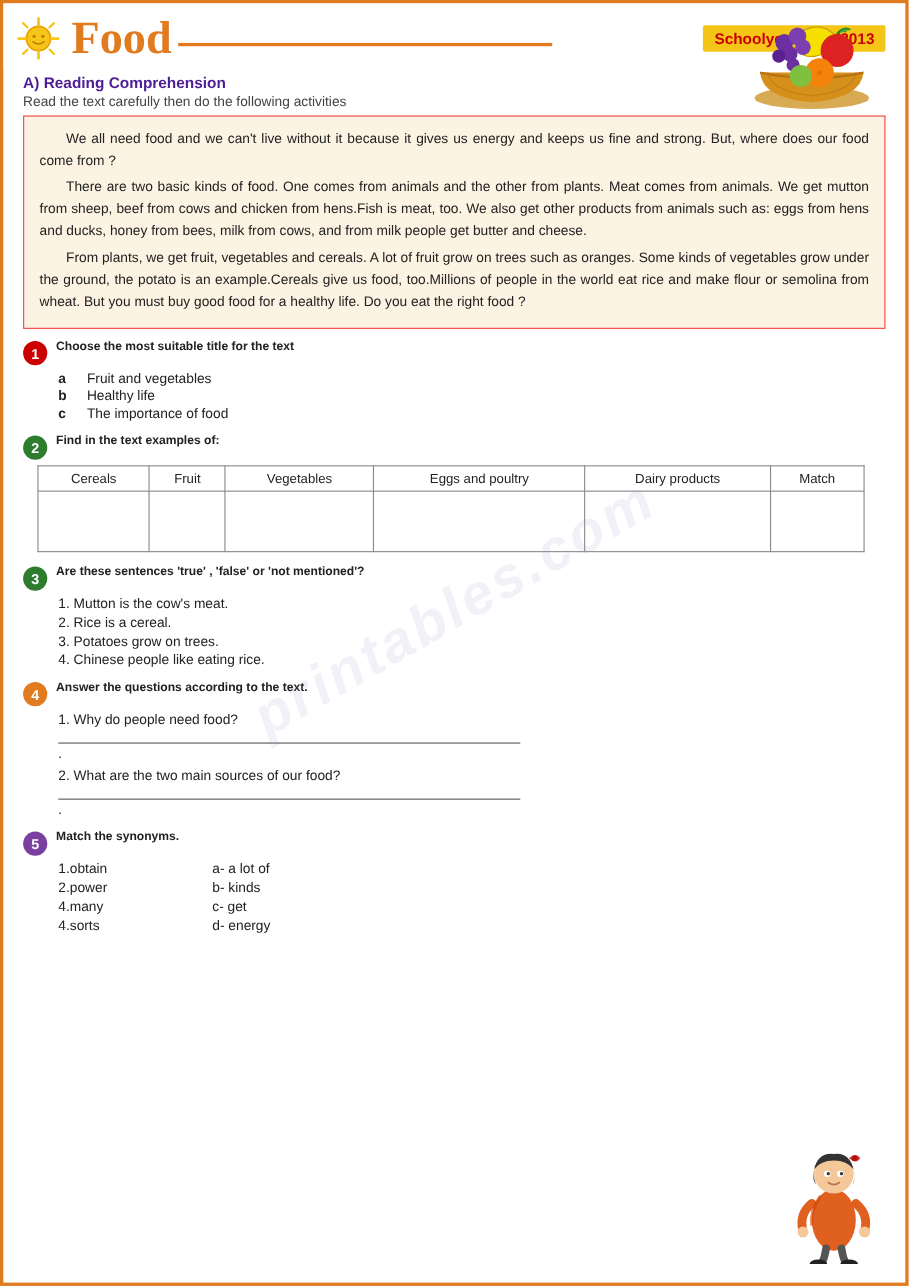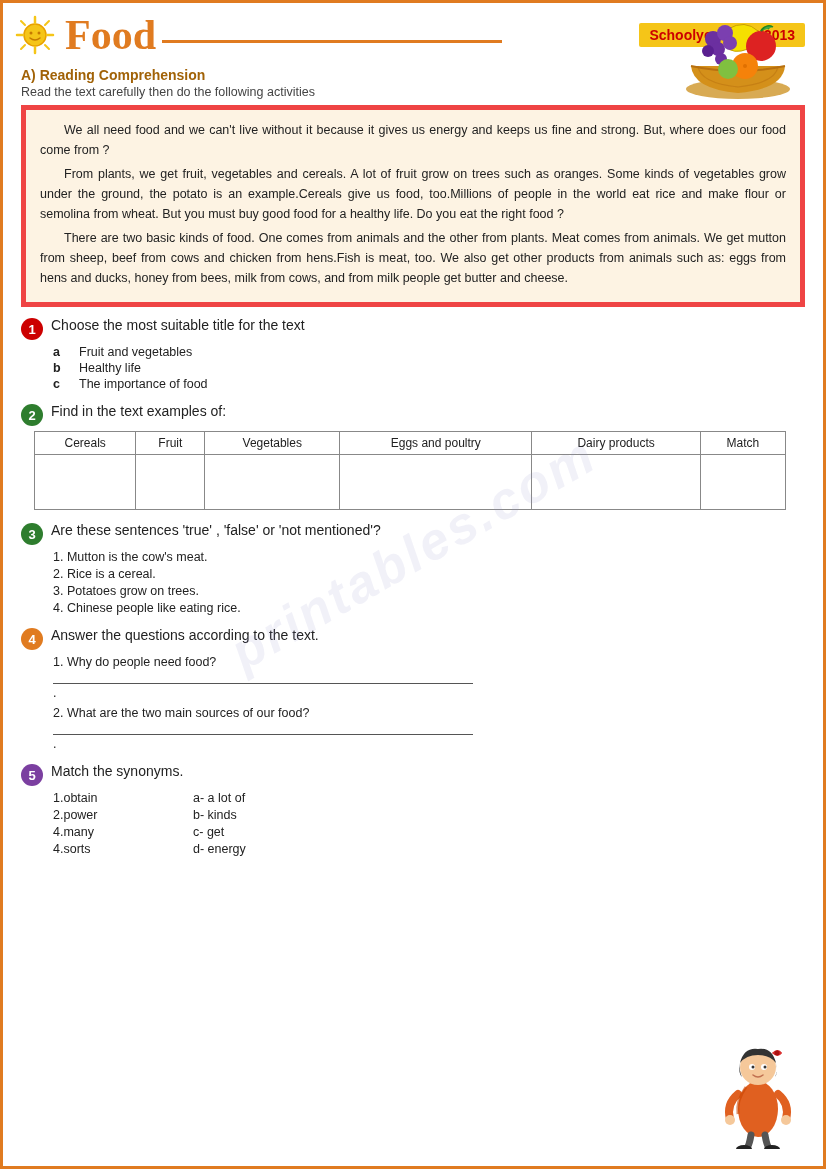--- a/index.html
+++ b/index.html
@@ -48,34 +48,34 @@
       border-radius: 2px;
     }
     .schoolyear-badge span {
       color: #c00;
     }
     
     .section-a {
       padding: 4px 18px 0 18px;
     }
     .section-title {
-      color: #a16207;
+      color: #4c1d95;
       font-weight: bold;
       font-size: 14px;
       margin-bottom: 2px;
     }
     .section-subtitle {
       font-size: 12.5px;
       color: #444;
       margin-bottom: 6px;
     }
     
     .text-box {
       background: #fdf3e3;
-      border: 5px solid #ef4444;
+      border: 1px solid #ef4444;
       padding: 10px 14px;
       font-size: 12.5px;
       line-height: 1.6;
       color: #222;
       text-align: justify;
       margin-bottom: 12px;
     }
     .text-box p {
       margin-bottom: 4px;
       text-indent: 24px;
@@ -105,22 +105,22 @@
       align-items: center;
       justify-content: center;
       flex-shrink: 0;
       margin-top: 1px;
     }
     .q-num-red { background: #cc0000; }
     .q-num-green { background: #2e7d2e; }
     .q-num-orange { background: #e07b20; }
     .q-num-purple { background: #7b3fa0; }
     .q-text {
-      font-weight: normal;
-      font-size: 14px;
+      font-weight: bold;
+      font-size: 11px;
     }
     
     .choices {
       margin-left: 32px;
     }
     .choice-item {
       display: flex;
       gap: 10px;
       margin-bottom: 2px;
       font-size: 12.5px;
@@ -269,22 +269,22 @@
   </svg>
 </div>
 
 <div class="section-a">
   <div class="section-title">A) Reading Comprehension</div>
   <div class="section-subtitle">Read the text carefully then do the following activities</div>
 </div>
 
 <div class="text-box" style="margin:0 18px 10px 18px;">
   <p>We all need food and we can't live without it because it gives us energy and keeps us fine and strong. But, where does our food come from ?</p>
+  <p>There are two basic kinds of food. One comes from animals  and the other from plants. Meat comes from animals. We get mutton from sheep, beef from cows  and chicken from hens.Fish is meat, too. We also get other products  from animals such as: eggs from hens and ducks, honey from bees, milk from cows, and from milk people get butter and cheese.</p>
   <p>From plants, we get fruit, vegetables and cereals. A lot of fruit grow on trees such as oranges. Some kinds of vegetables grow under the ground, the potato is an example.Cereals give us food, too.Millions of people in the world eat rice and make flour or semolina from wheat. But you must buy good food for a healthy life. Do you eat the right food ?</p>
-  <p>There are two basic kinds of food. One comes from animals  and the other from plants. Meat comes from animals. We get mutton from sheep, beef from cows  and chicken from hens.Fish is meat, too. We also get other products  from animals such as: eggs from hens and ducks, honey from bees, milk from cows, and from milk people get butter and cheese.</p>
 </div>
 
 <div class="questions">
 
   <div class="q-block">
     <div class="q-header">
       <div class="q-number q-num-red">1</div>
       <div class="q-text">Choose the most suitable title for the text</div>
     </div>
     <div class="choices">

